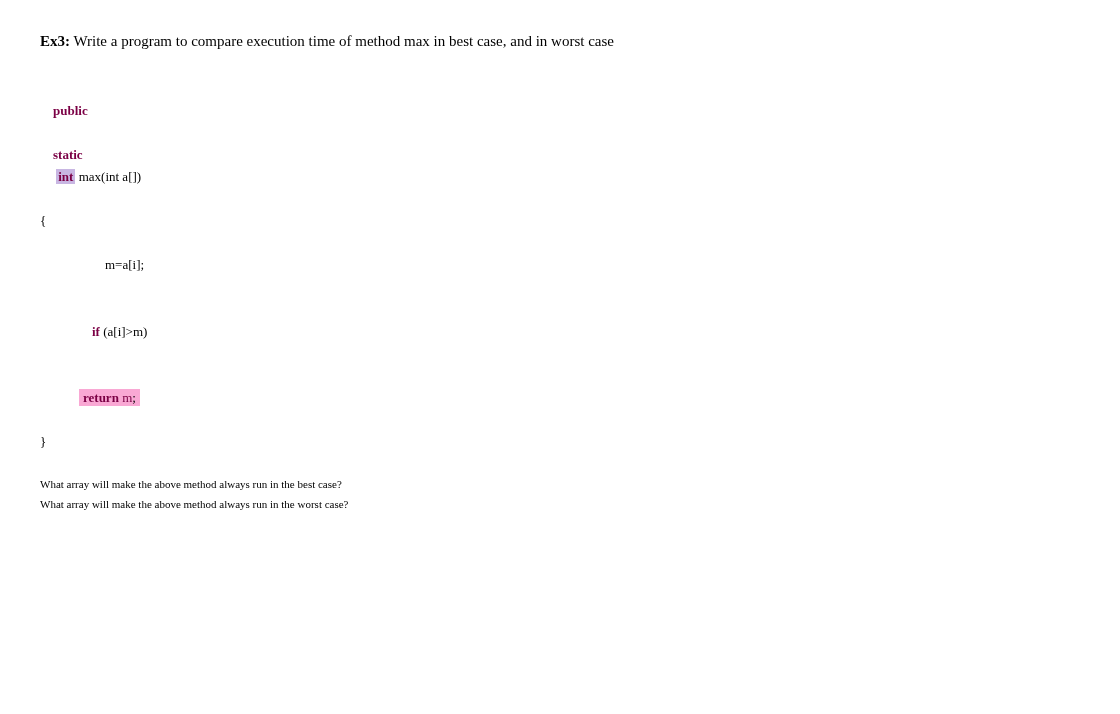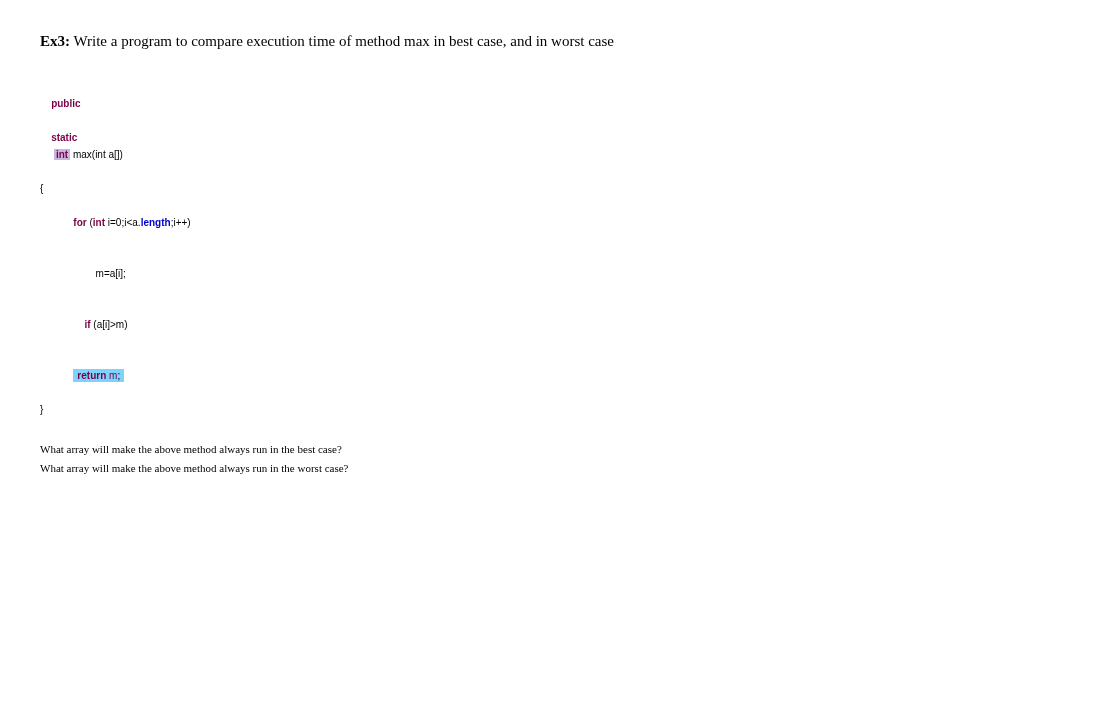--- a/index.html
+++ b/index.html
@@ -17,42 +17,42 @@
       font-size: 15px;
       margin-bottom: 25px;
       line-height: 1.5;
     }
 
     .exercise-title strong {
       font-weight: bold;
     }
 
     .code-block {
-      font-family: Liberation Sans, sans-serif;
-      font-size: 10px;
+      font-family: Liberation Serif, serif;
+      font-size: 13px;
       line-height: 1.7;
       margin-bottom: 6px;
     }
 
     .code-line {
       display: block;
       white-space: pre;
     }
 
     .kw { color: #7b0045; font-weight: bold; }
     .highlight-int {
       background-color: #c8b6e2;
       color: #7b0045;
       font-weight: bold;
       padding: 0 2px;
     }
     .text-purple { color: #7b0045; }
     .text-blue { color: #0000cc; }
     .highlight-return {
-      background-color: #7dd3fc;
+      background-color: #f9a8d4;
       padding: 1px 4px;
     }
 
     .questions {
       margin: 22px 0 18px 0;
       font-size: 11px;
       line-height: 1.8;
     }
   </style>
 </head>
@@ -64,23 +64,20 @@
 
 <div class="code-block">
   <span class="code-line">
     <span class="kw">public</span>
     <span> </span>
     <span class="kw">static</span>
     <span> </span><span class="highlight-int">int</span><span> max(int a[])</span>
   </span>
   <span class="code-line">{</span>
   <span class="code-line">
-    <span>        </span><span class="kw text-purple">for</span><span> (</span><span class="kw text-purple">int</span><span> i=0;i&lt;a.</span><span class="text-blue" style="font-weight:bold">length</span><span>;i++)</span>
-  </span>
-  <span class="code-line">
     <span>                </span><span>m=a[i];</span>
   </span>
   <span class="code-line">
     <span>            </span><span class="kw text-purple">if</span><span> (a[i]&gt;m)</span>
   </span>
   <span class="code-line">
     <span>        </span><span class="highlight-return"><span class="kw text-purple">return</span><span> </span><span class="text-purple">m</span><span>;</span></span>
   </span>
   <span class="code-line">}</span>
 </div>

